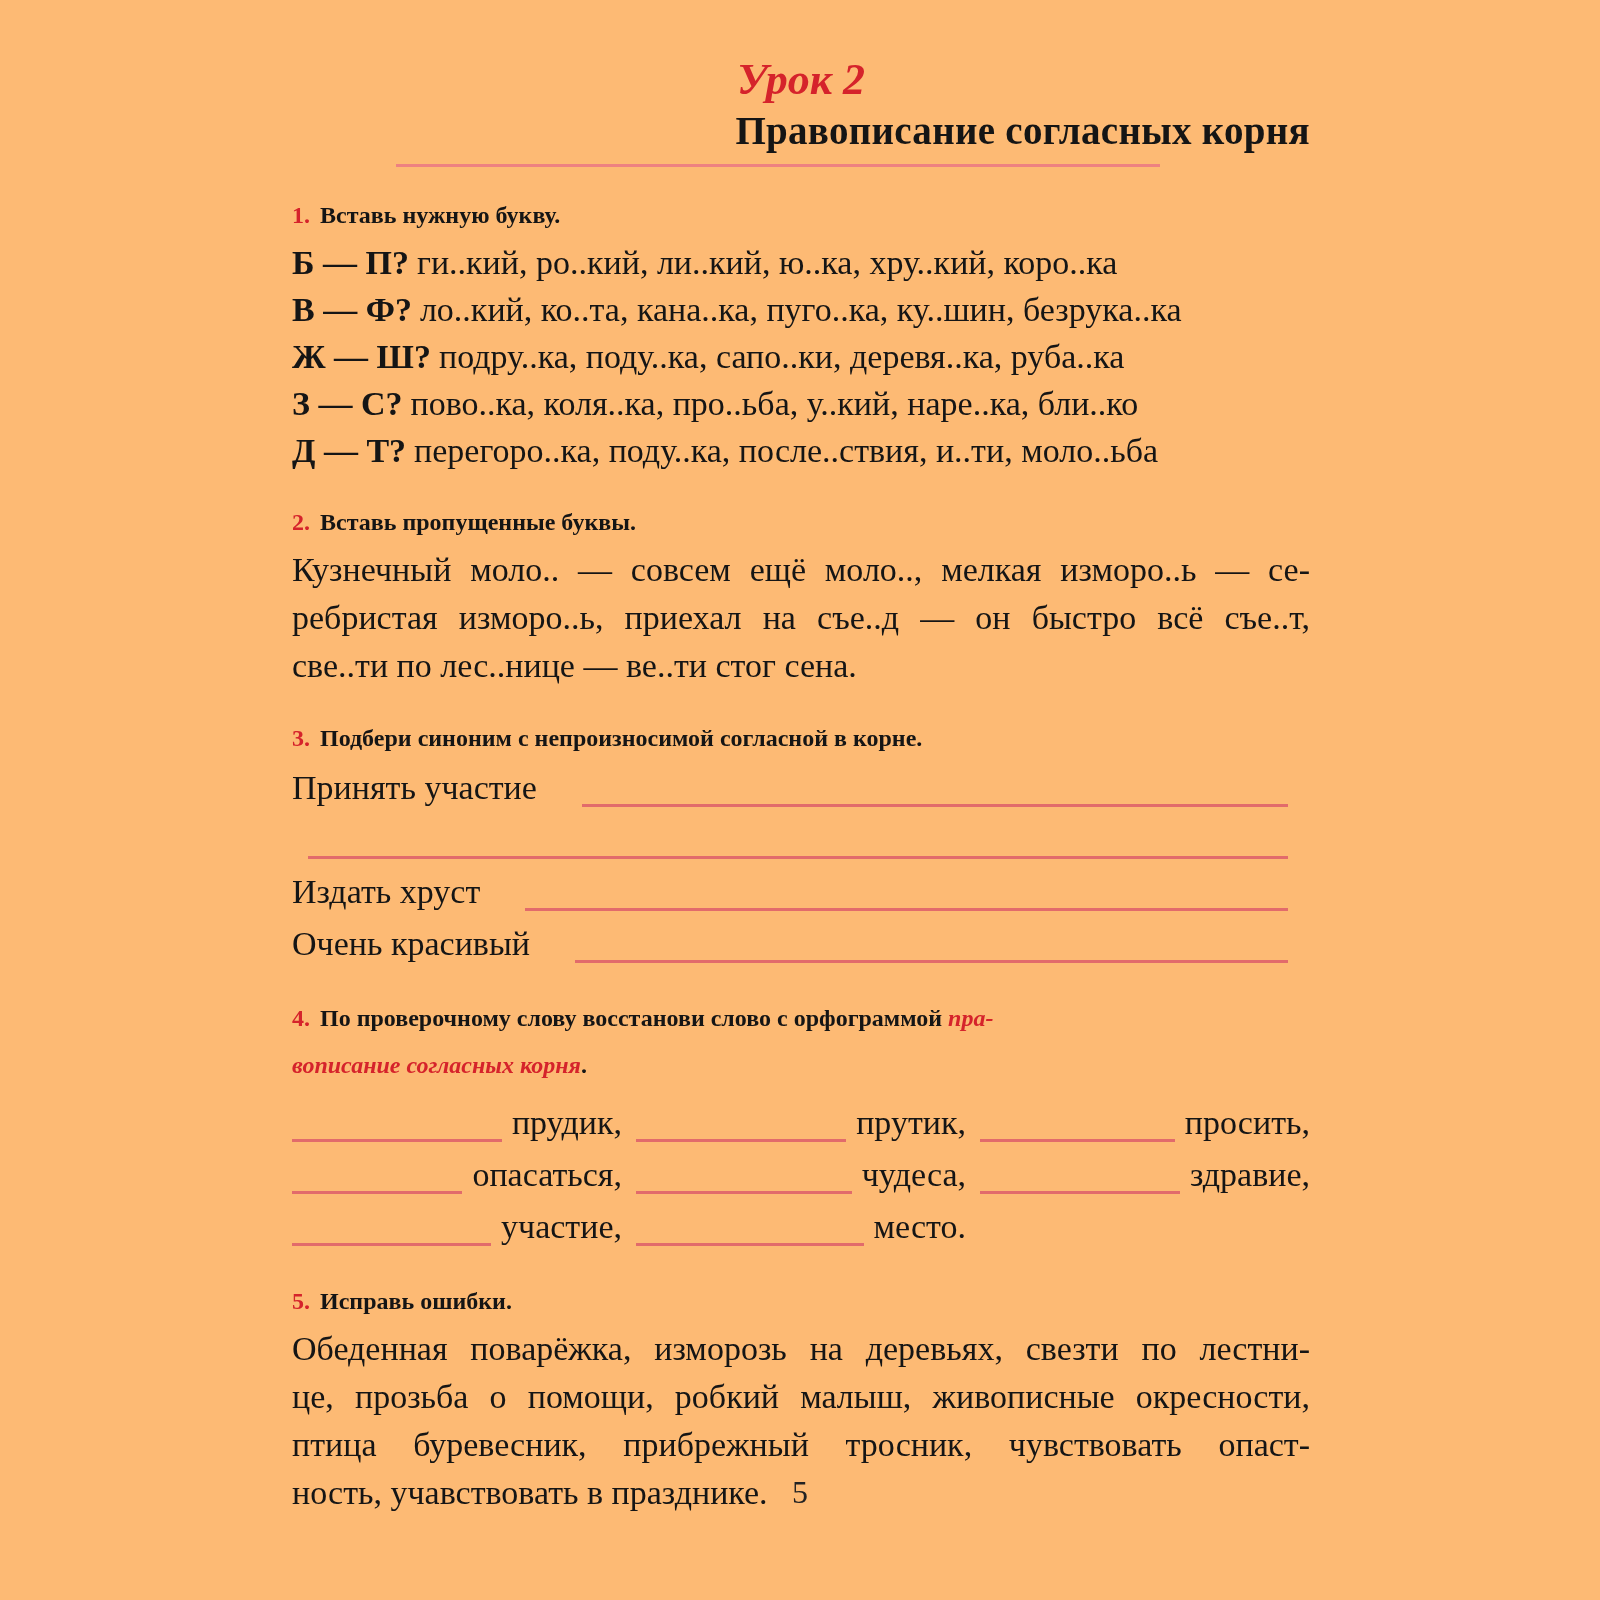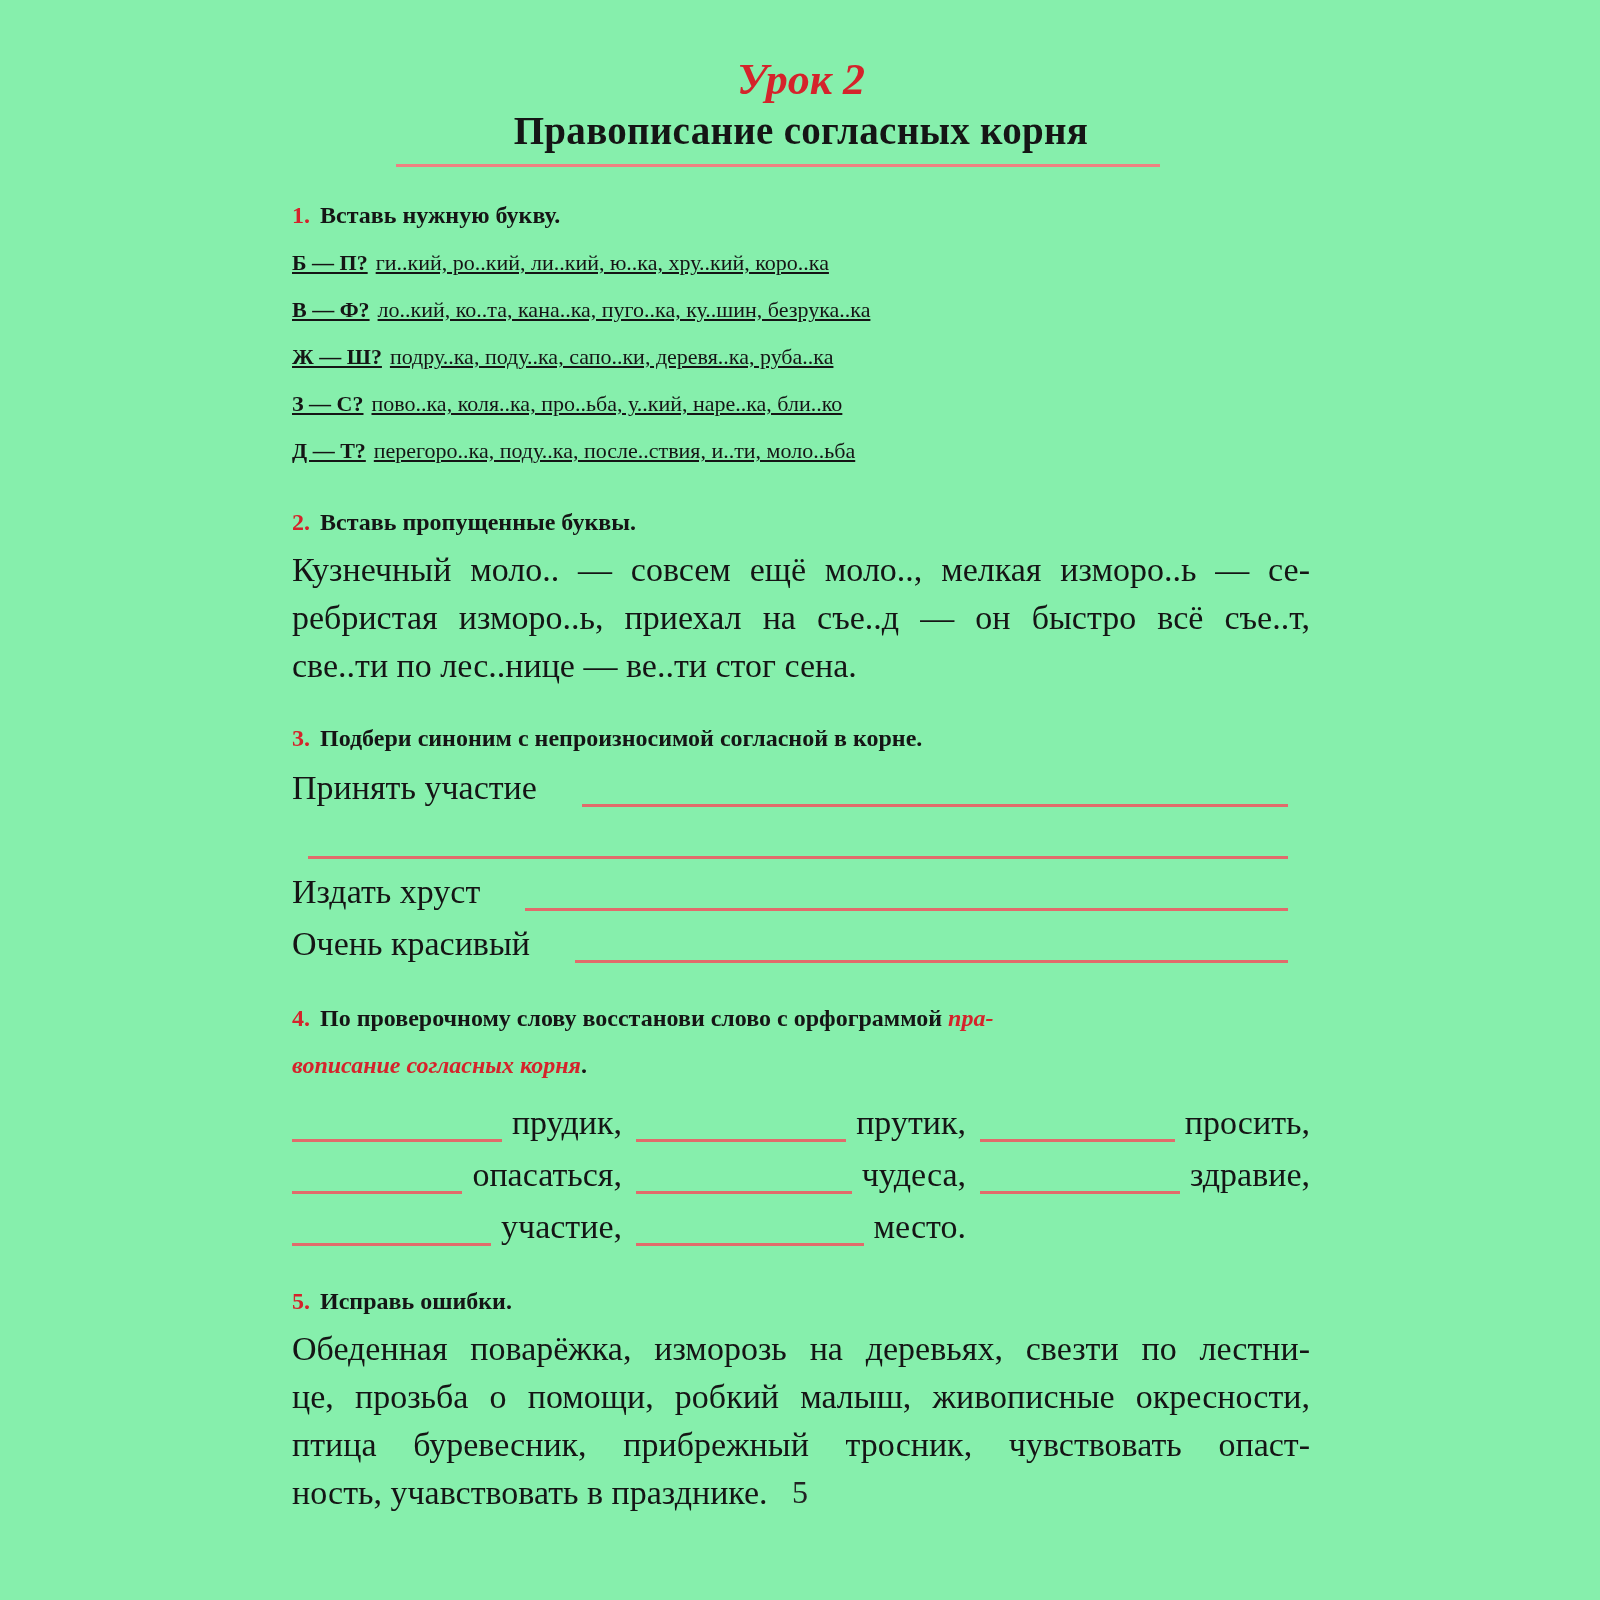--- a/index.html
+++ b/index.html
@@ -2,38 +2,38 @@
 <html><head>
 <meta charset="utf-8">
 <style>
   html,body { margin:0; padding:0; }
   body {
     width:1600px; height:1600px; background:#ffffff;
     font-family:"Liberation Serif","DejaVu Serif",serif;
     color:#151515;
     -webkit-font-smoothing:antialiased;
   }
-  .page { position:relative; width:1600px; height:1600px; background:#86efac; overflow:hidden; }
+  .page { position:relative; width:1600px; height:1600px; background:#fdba74; overflow:hidden; }
   .content { position:absolute; left:292px; top:54px; width:1018px; }
 
   .lesson-label {
     text-align:center; color:#d5232b; font-weight:bold; font-style:italic;
     font-size:44px; line-height:52px;
   }
   .page-title {
-    text-align:center; font-weight:bold; font-size:39px; line-height:46px;
+    text-align:right; font-weight:bold; font-size:39px; line-height:46px;
     margin-top:2px; letter-spacing:0.3px;
   }
   .title-rule { height:3px; background:#ee8181; margin:10px 150px 0 104px; }
 
   .ex { margin-top:25px; }
   .ex-heading { font-size:24px; font-weight:bold; line-height:47px; }
   .ex-num { color:#d5232b; margin-right:10px; }
 
-  .pair-line { font-size:22px; line-height:47px; white-space:nowrap;text-decoration:underline; }
+  .pair-line { font-size:34px; line-height:47px; white-space:nowrap; }
   .pair-letters { font-weight:bold; margin-right:8px; }
 
   .para-line { font-size:34px; line-height:48px; }
   .para-line.just { text-align:justify; text-align-last:justify; }
 
   .syn-row { display:flex; align-items:flex-end; font-size:34px; line-height:52px; height:52px;gap:29px; }
   .syn-label { white-space:nowrap; }
   .syn-blank { flex:1; border-bottom:3px solid #e26b6b; margin:0 22px 7px 16px; height:1px; }
 
   .restore-row {

